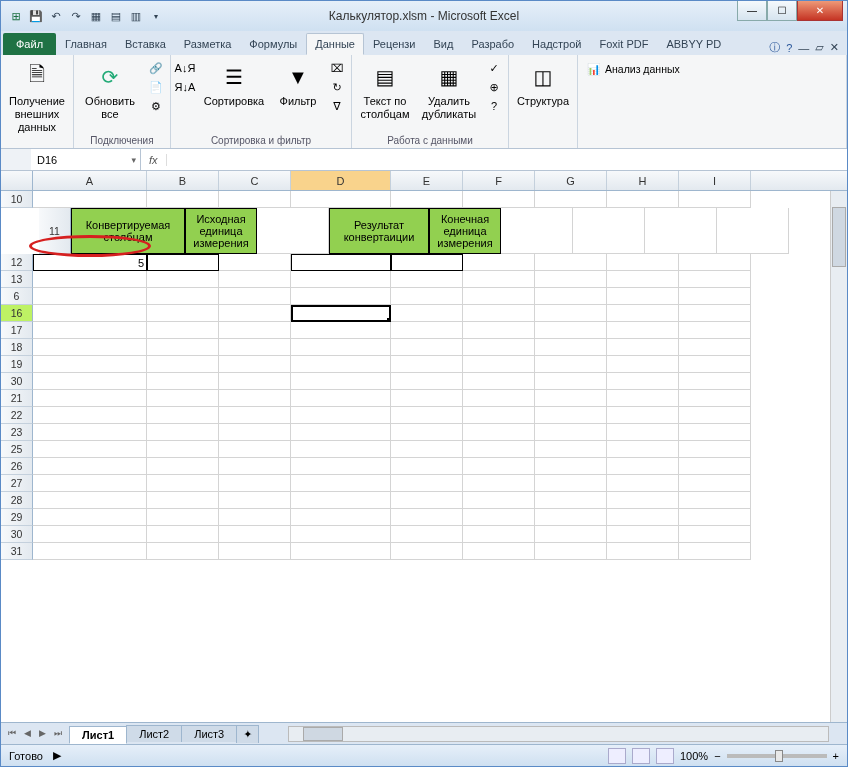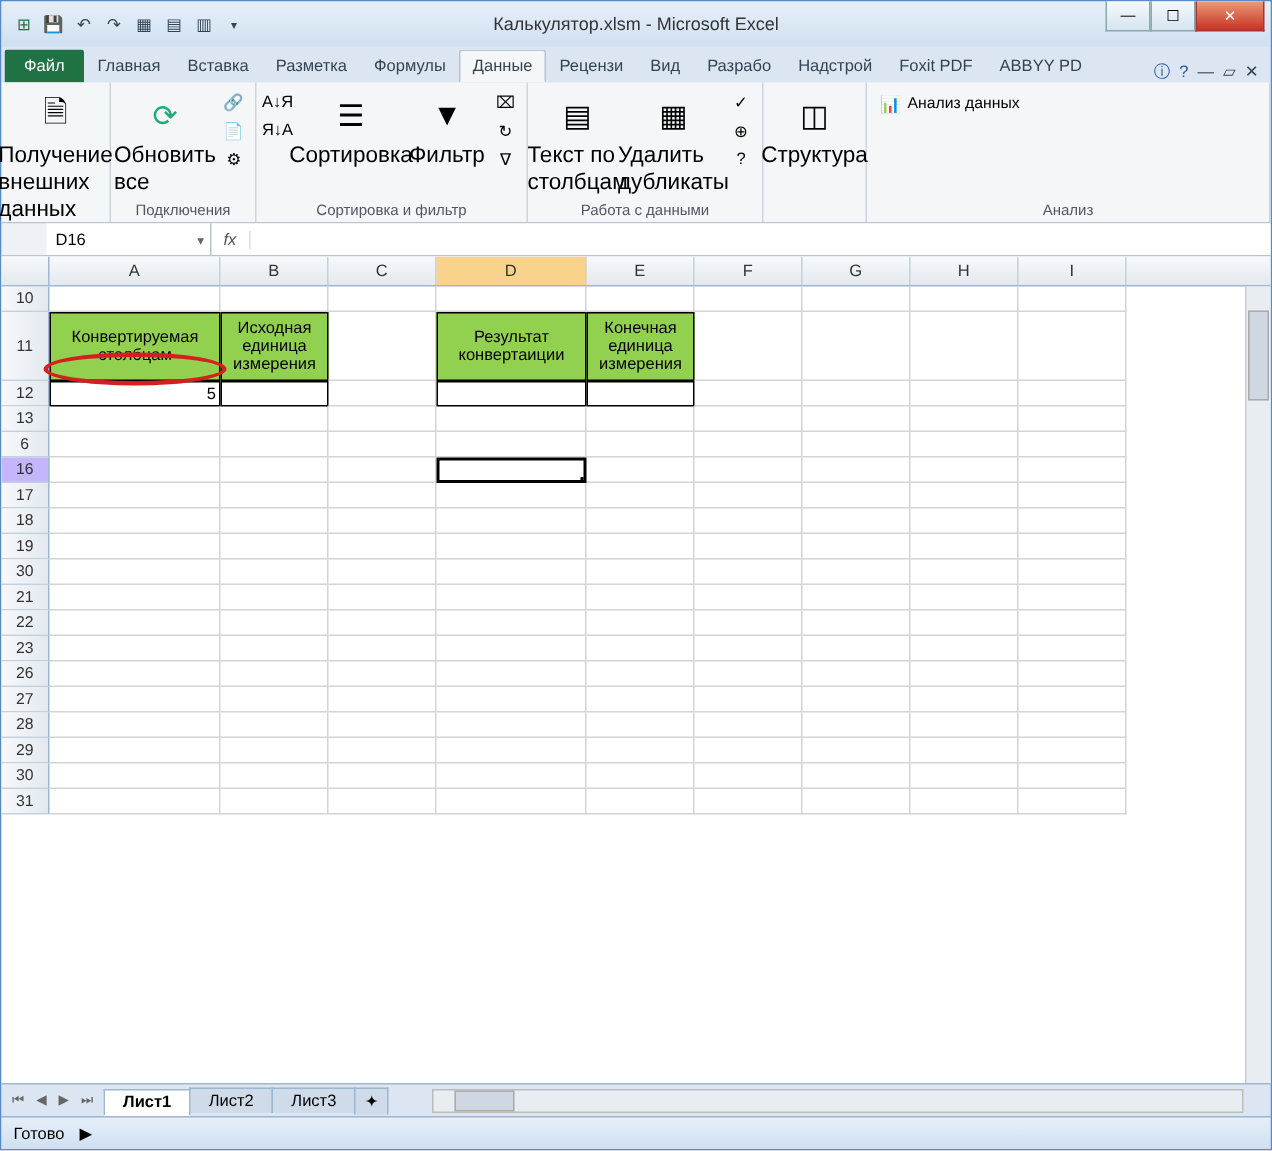--- a/index.html
+++ b/index.html
@@ -27,21 +27,21 @@
 .ribbon-help { margin-left: auto; display: flex; gap: 6px; padding-right: 8px; align-items: center; }
 .ribbon-help span { font-size: 11px; color: #345; cursor: pointer; }
 
 
 .ribbon { height: 94px; background: #f5f6f7; border-bottom: 1px solid #b6c4d4; display: flex; font-size: 11px; }
 .group { border-right: 1px solid #cbd5e0; display: flex; flex-direction: column; justify-content: space-between; padding: 2px 4px 0; }
 .group-content { display: flex; align-items: flex-start; gap: 4px; flex: 1; }
 .group-label { text-align: center; font-size: 10px; color: #556; padding: 2px 0; }
 .big-btn { display: flex; flex-direction: column; align-items: center; width: 64px; padding-top: 4px; cursor: pointer; }
 .big-btn .ic-lg { width: 32px; height: 32px; display: flex; align-items: center; justify-content: center; font-size: 20px; }
-.big-btn .lbl { font-size: 15px; text-align: left; line-height: 1.2; margin-top: 2px; }
+.big-btn .lbl { font-size: 11px; text-align: center; line-height: 1.2; margin-top: 2px; }
 .small-stack { display: flex; flex-direction: column; gap: 1px; padding-top: 2px; }
 .small-btn { display: flex; align-items: center; gap: 3px; font-size: 10.5px; padding: 1px 2px; cursor: pointer; }
 .small-btn .ic-sm { width: 16px; height: 16px; display: flex; align-items: center; justify-content: center; font-size: 11px; }
 
 
 .formula-row { height: 22px; display: flex; align-items: stretch; border-bottom: 1px solid #b6c4d4; background: #eef2f6; }
 .name-box { width: 110px; border-right: 1px solid #b6c4d4; background: #fff; display: flex; align-items: center; padding: 0 6px; font-size: 11px; position: relative; margin-left: 30px; }
 .name-box::after { content: '▾'; position: absolute; right: 4px; font-size: 9px; color: #666; }
 .fx-area { display: flex; align-items: center; flex: 1; background: #fff; }
 .fx-btn { padding: 0 8px; font-style: italic; font-size: 11px; color: #555; border-right: 1px solid #ddd; }
@@ -49,26 +49,26 @@
 
 
 .grid-area { flex: 1; display: flex; flex-direction: column; background: #fff; overflow: hidden; position: relative; }
 .col-headers { display: flex; height: 20px; background: linear-gradient(#f7f9fb, #e3e9ef); border-bottom: 1px solid #9eb6ce; font-size: 11px; }
 .corner { width: 32px; border-right: 1px solid #9eb6ce; background: linear-gradient(#f7f9fb,#e3e9ef); }
 .col-h { border-right: 1px solid #c4d0dc; display: flex; align-items: center; justify-content: center; color: #333; }
 .col-h.sel { background: #f9d38c; }
 .rows { flex: 1; overflow: hidden; }
 .row { display: flex; height: 17px; }
 .row-h { width: 32px; background: linear-gradient(90deg,#f7f9fb,#e3e9ef); border-right: 1px solid #9eb6ce; border-bottom: 1px solid #c4d0dc; display: flex; align-items: center; justify-content: center; font-size: 10.5px; color: #333; }
-.row-h.sel { background: #c4b5fd; }
+.row-h.sel { background: #bef264; }
 .cell { border-right: 1px solid #d4d4d4; border-bottom: 1px solid #d4d4d4; font-size: 11px; display: flex; align-items: center; padding: 0 2px; overflow: hidden; }
 .cell.header-cell { background: #92d050; font-weight: 400; text-align: center; justify-content: center; border: 1px solid #000; line-height: 1.1; }
 .cell.data-cell { border: 1px solid #000; justify-content: flex-end; }
 .row.tall { height: 46px; }
-.row.tall .row-h { height: 46px; }
+.row.tall .row-h { height: 46px; margin-left: 38px; }
 .selected-cell { border: 2px solid #000 !important; position: relative; }
 .selected-cell::after { content: ''; position: absolute; right: -3px; bottom: -3px; width: 5px; height: 5px; background: #000; }
 .red-oval { position: absolute; border: 3px solid #d62020; border-radius: 50%; pointer-events: none; }
 
 
 .sheet-bar { height: 22px; display: flex; align-items: center; background: #dce6f2; border-top: 1px solid #9eb6ce; font-size: 11px; }
 .sheet-nav { display: flex; padding: 0 4px; gap: 2px; }
 .sheet-nav span { padding: 0 3px; color: #666; cursor: pointer; font-size: 9px; }
 .sheet-tab { padding: 2px 12px; background: #fff; border: 1px solid #9eb6ce; border-bottom: none; margin-right: -1px; cursor: pointer; }
 .sheet-tab.active { background: #fff; font-weight: bold; border-bottom: 1px solid #fff; position: relative; top: 1px; }
@@ -231,21 +231,20 @@
       </div>
       <div class="group-label"></div>
     </div>
     <div class="group" style="flex:1">
       <div class="group-content">
         <div class="small-btn" style="padding:4px">
           <span class="ic-sm">📊</span>
           <span>Анализ данных</span>
         </div>
       </div>
-      <div class="group-label">Анализ</div>
     </div>
   </div>
 
   <div class="formula-row">
     <div class="name-box">D16</div>
     <div class="fx-area">
       <div class="fx-btn">fx</div>
       <div class="fx-input"></div>
     </div>
   </div>
@@ -420,20 +419,32 @@
           <div class="cell" style="width: 72px;"></div>
           <div class="cell" style="width: 72px;"></div>
           <div class="cell" style="width: 100px;"></div>
           <div class="cell" style="width: 72px;"></div>
           <div class="cell" style="width: 72px;"></div>
           <div class="cell" style="width: 72px;"></div>
           <div class="cell" style="width: 72px;"></div>
           <div class="cell" style="width: 72px;"></div>
         </div>
         <div class="row">
+          <div class="row-h">25</div>
+          <div class="cell" style="width: 114px;"></div>
+          <div class="cell" style="width: 72px;"></div>
+          <div class="cell" style="width: 72px;"></div>
+          <div class="cell" style="width: 100px;"></div>
+          <div class="cell" style="width: 72px;"></div>
+          <div class="cell" style="width: 72px;"></div>
+          <div class="cell" style="width: 72px;"></div>
+          <div class="cell" style="width: 72px;"></div>
+          <div class="cell" style="width: 72px;"></div>
+        </div>
+        <div class="row">
           <div class="row-h">26</div>
           <div class="cell" style="width: 114px;"></div>
           <div class="cell" style="width: 72px;"></div>
           <div class="cell" style="width: 72px;"></div>
           <div class="cell" style="width: 100px;"></div>
           <div class="cell" style="width: 72px;"></div>
           <div class="cell" style="width: 72px;"></div>
           <div class="cell" style="width: 72px;"></div>
           <div class="cell" style="width: 72px;"></div>
           <div class="cell" style="width: 72px;"></div>
@@ -517,14 +528,25 @@
     <div class="sheet-tab inactive">Лист3</div>
     <div class="sheet-tab inactive" style="padding:2px 6px">✦</div>
     <div class="hscroll">
         <div class="thumb"></div>
       </div>
   </div>
 
   <div class="status-bar">
     <span>Готово</span>
     <span style="margin-left:10px">▶</span>
+    <div class="status-right">
+      <div class="view-btn"></div>
+      <div class="view-btn"></div>
+      <div class="view-btn"></div>
+      <span>100%</span>
+      <span>−</span>
+      <div class="zoom-slider">
+          <div class="handle"></div>
+        </div>
+      <span>+</span>
+    </div>
   </div>
 </div>
 
 </body></html>

